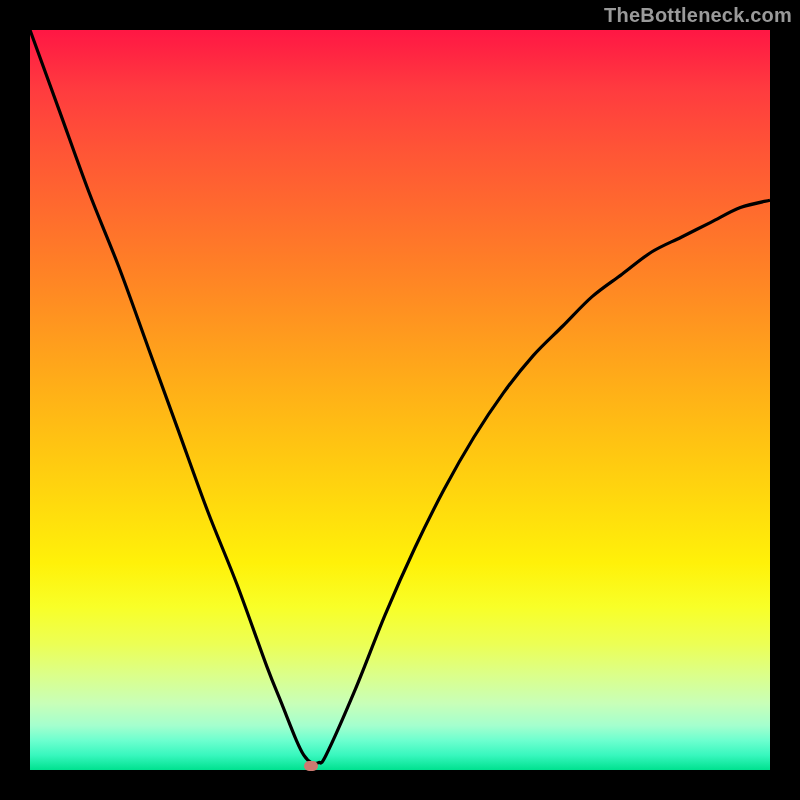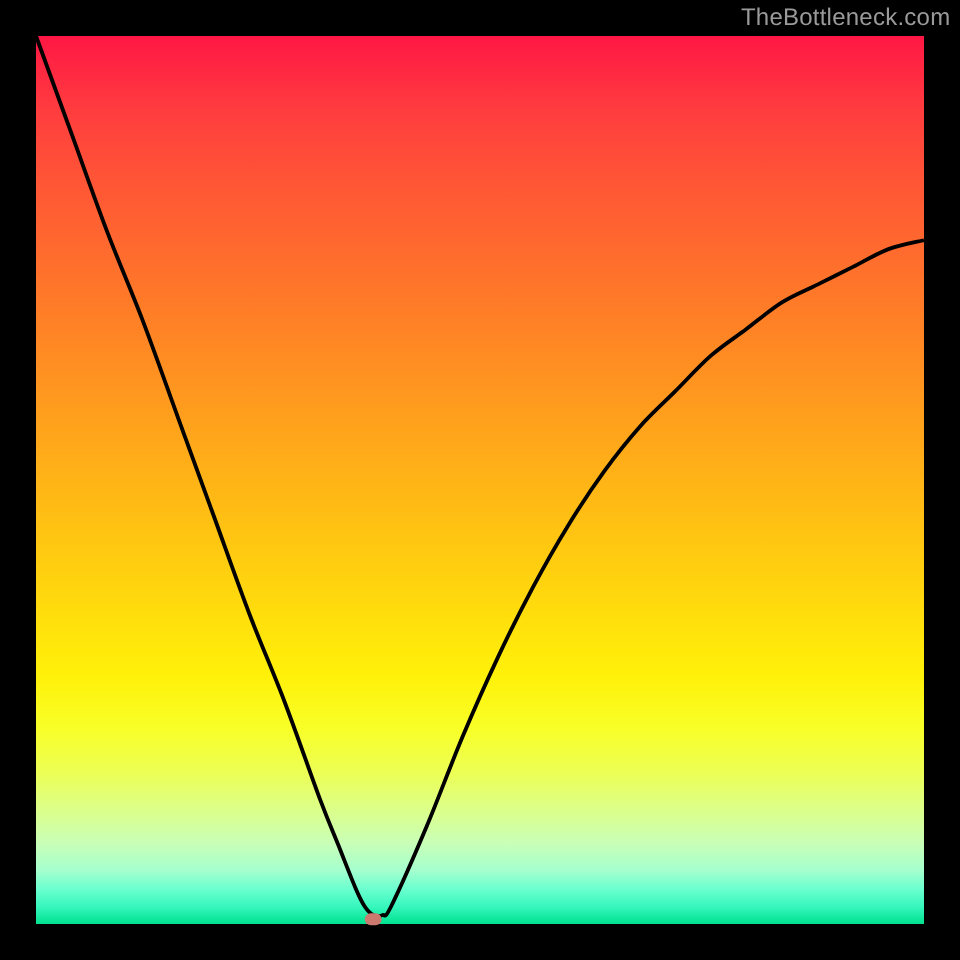--- a/index.html
+++ b/index.html
@@ -45,21 +45,21 @@
       #38f7be 98%,
       #00e18f 100%
     );
   }
   .watermark {
     position: absolute;
     top: 4px;
     right: 8px;
     color: #9a9a9a;
     font-size: 20px;
-    font-weight: 400;
+    font-weight: 700;
     letter-spacing: 0.2px;
     user-select: none;
   }
   svg.curve {
     position: absolute;
     left: 0;
     top: 0;
     width: 740px;
     height: 740px;
     overflow: visible;

